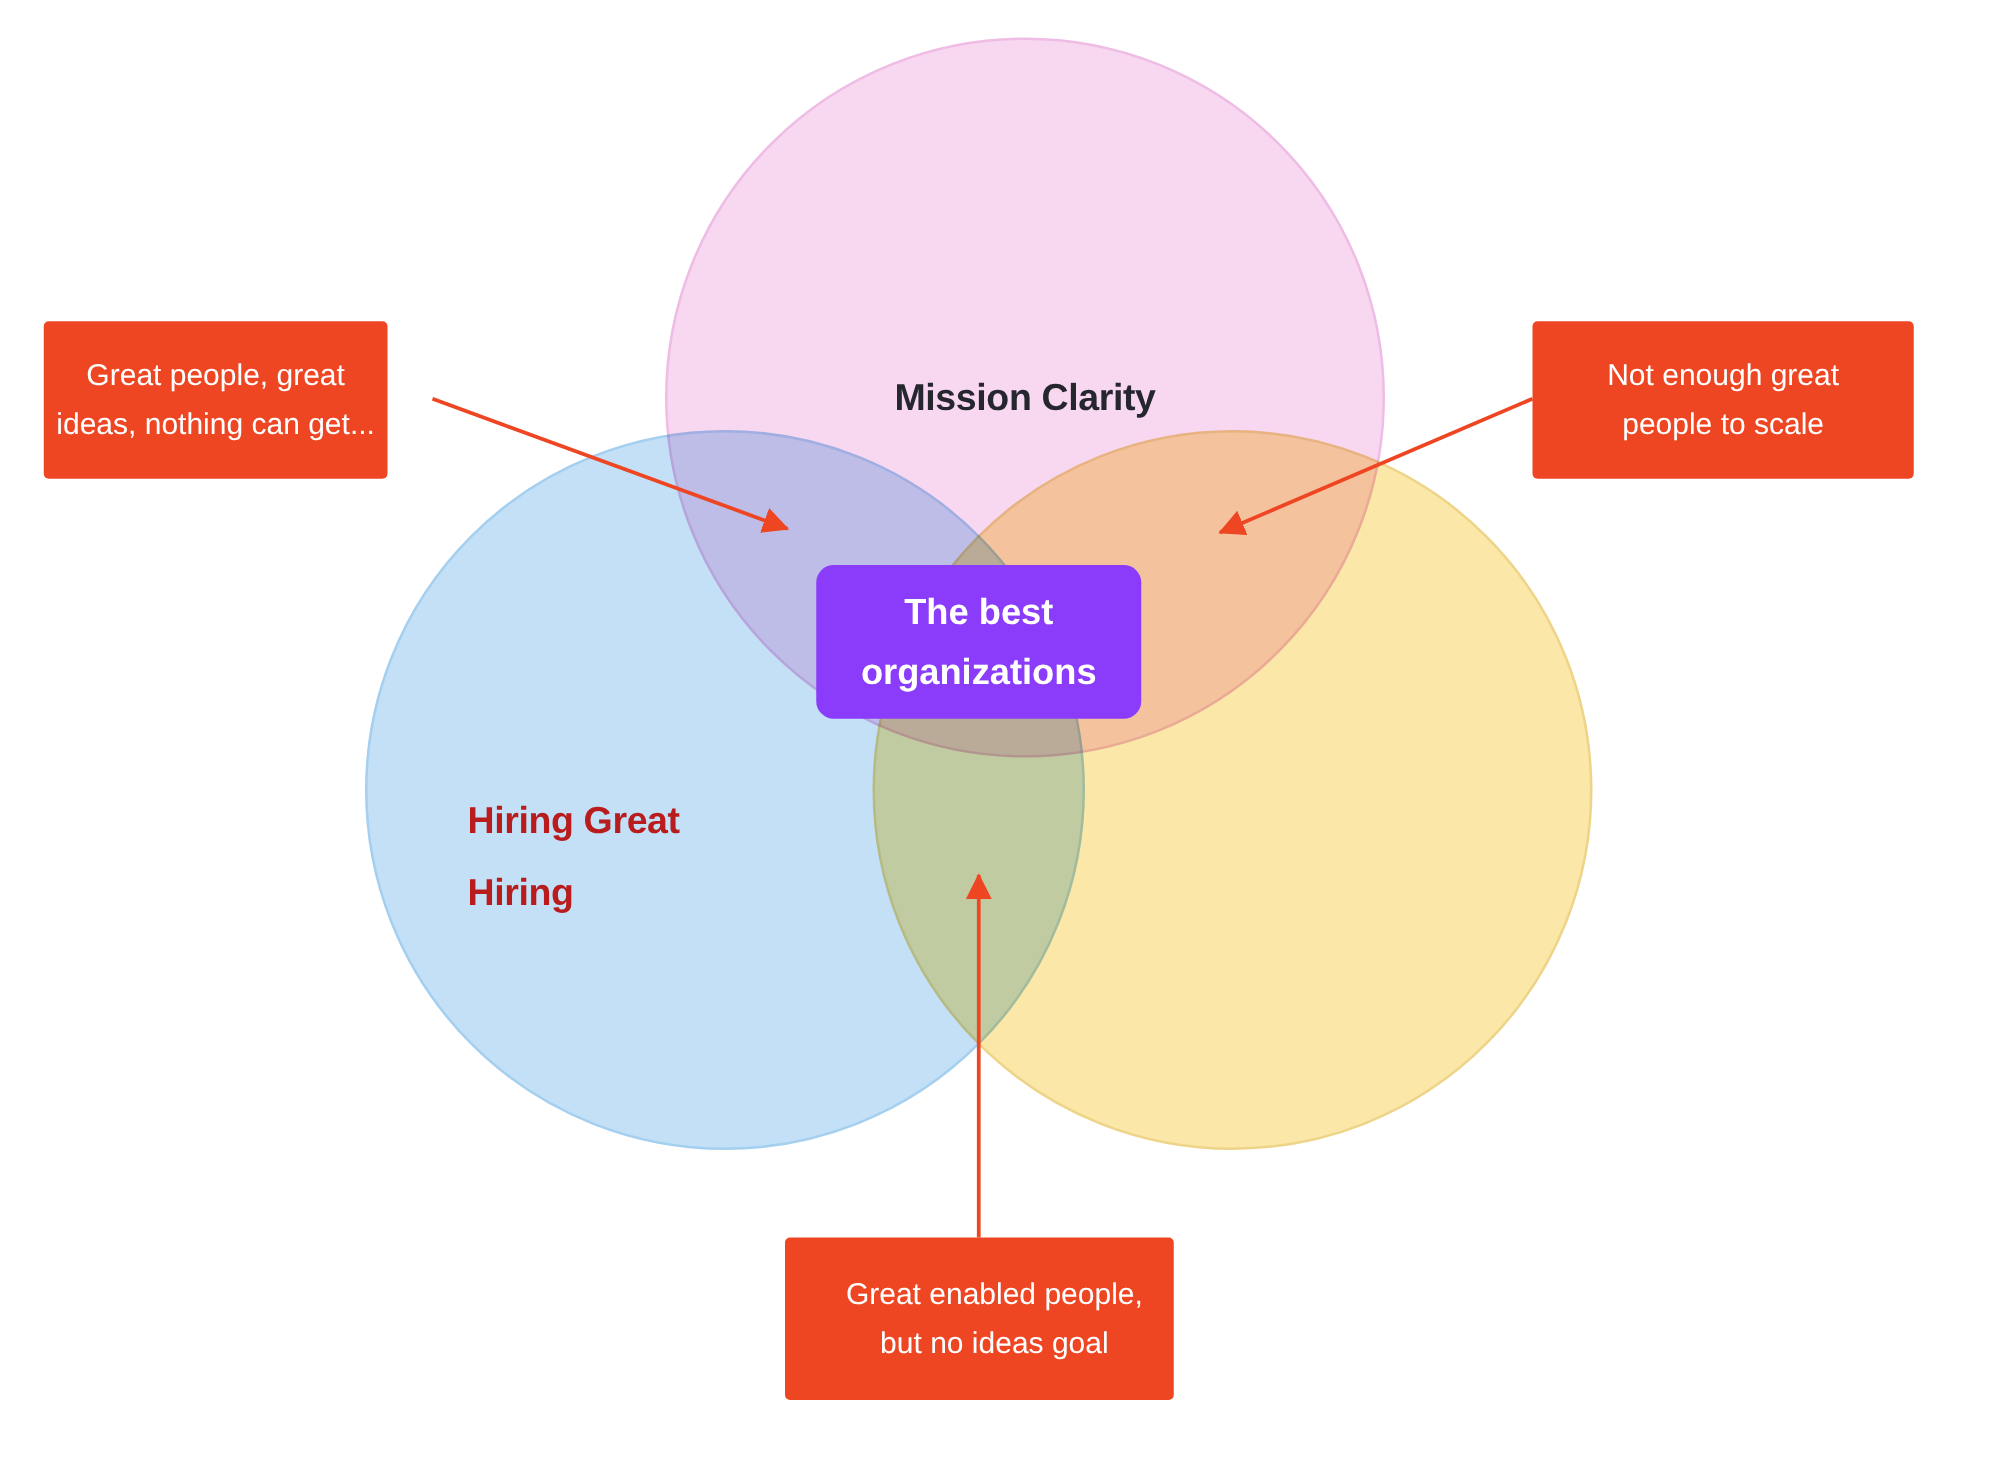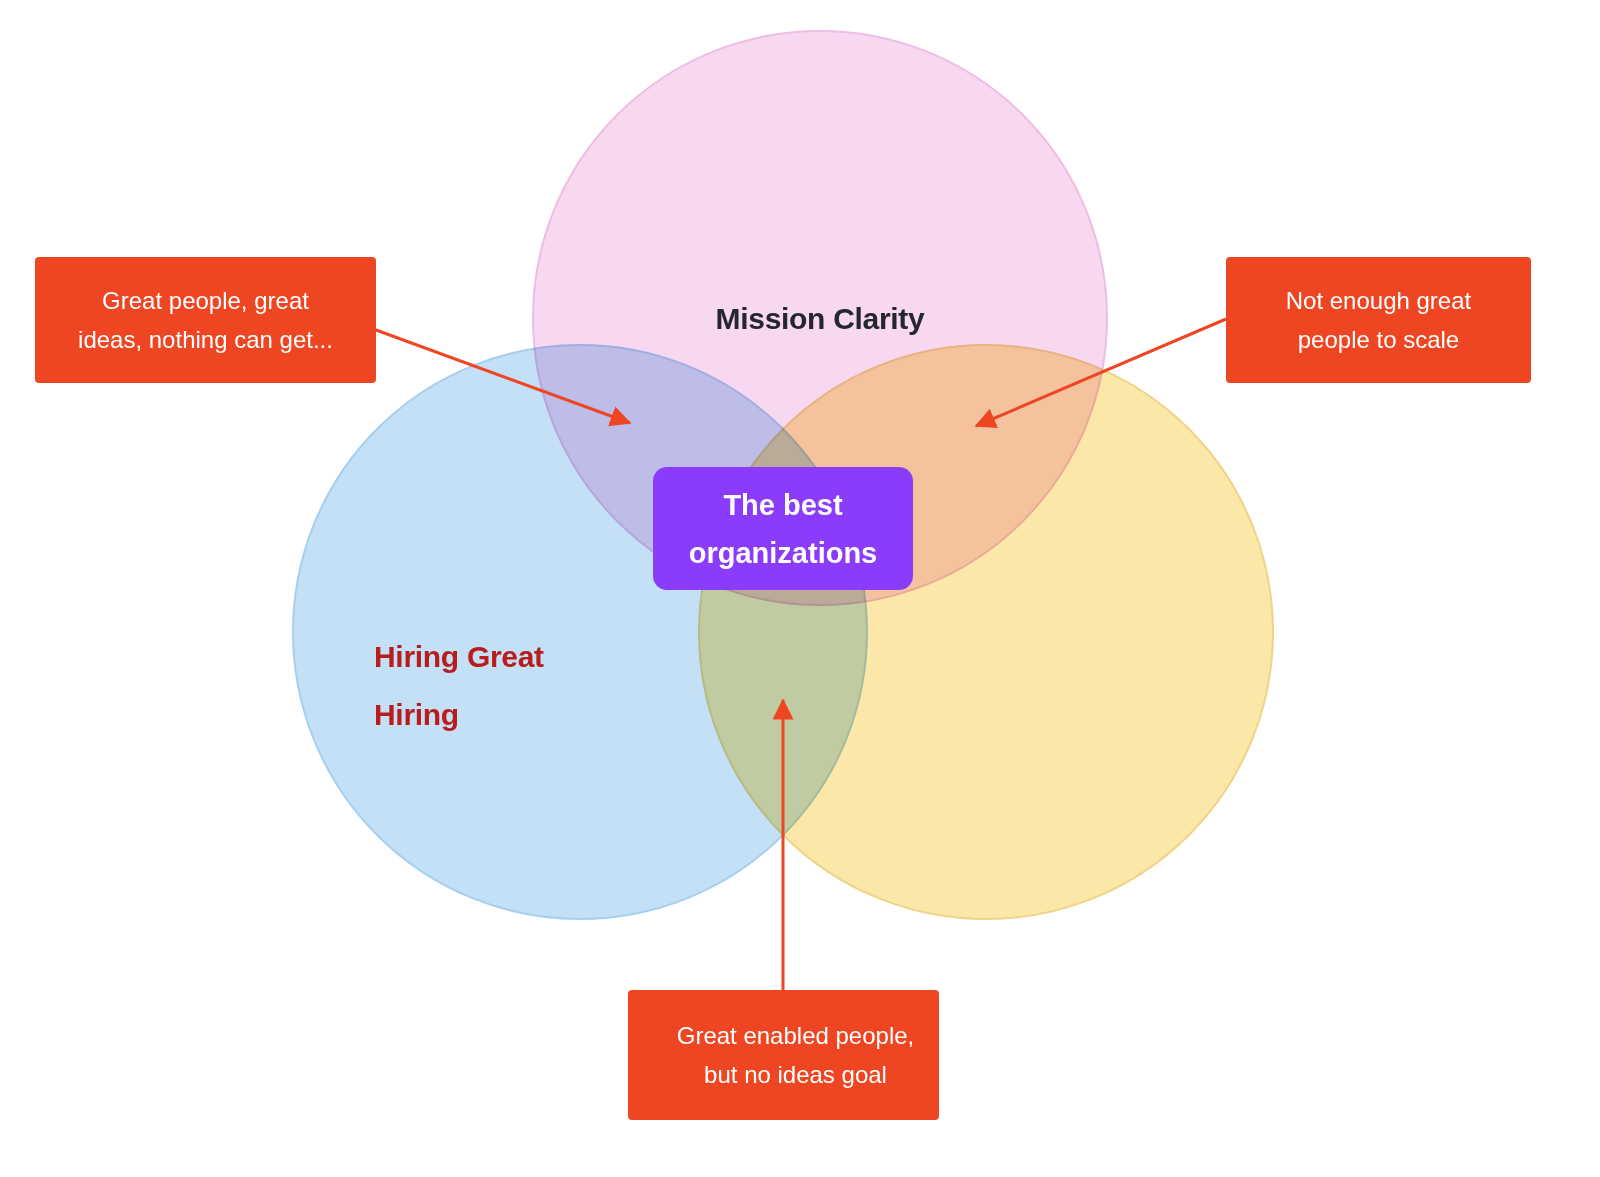--- a/index.html
+++ b/index.html
@@ -52,27 +52,27 @@
     color: #ffffff;
     border-radius: 4px;
     display: flex;
     flex-direction: column;
     align-items: center;
     justify-content: center;
     text-align: center;
     font-size: 24px;
     line-height: 39px;
   }
-  .callout.left { left: 35px; top: 257px; width: 341px; height: 126px; }
+  .callout.left { left: 35px; top: 257px; width: 275px; height: 126px; }
   .callout.right { left: 1226px; top: 257px; width: 305px; height: 126px; }
   .callout.bottom { left: 628px; top: 990px; width: 311px; height: 130px; padding-left: 24px; }
 
   .center-badge {
     position: absolute;
-    left: 653px; top: 467px;
+    left: 653px; top: 452px;
     width: 260px; height: 123px;
     background: #8b3cfa;
     border-radius: 14px;
     color: #ffffff;
     font-weight: 700;
     font-size: 29px;
     line-height: 48px;
     display: flex;
     flex-direction: column;
     align-items: center;

